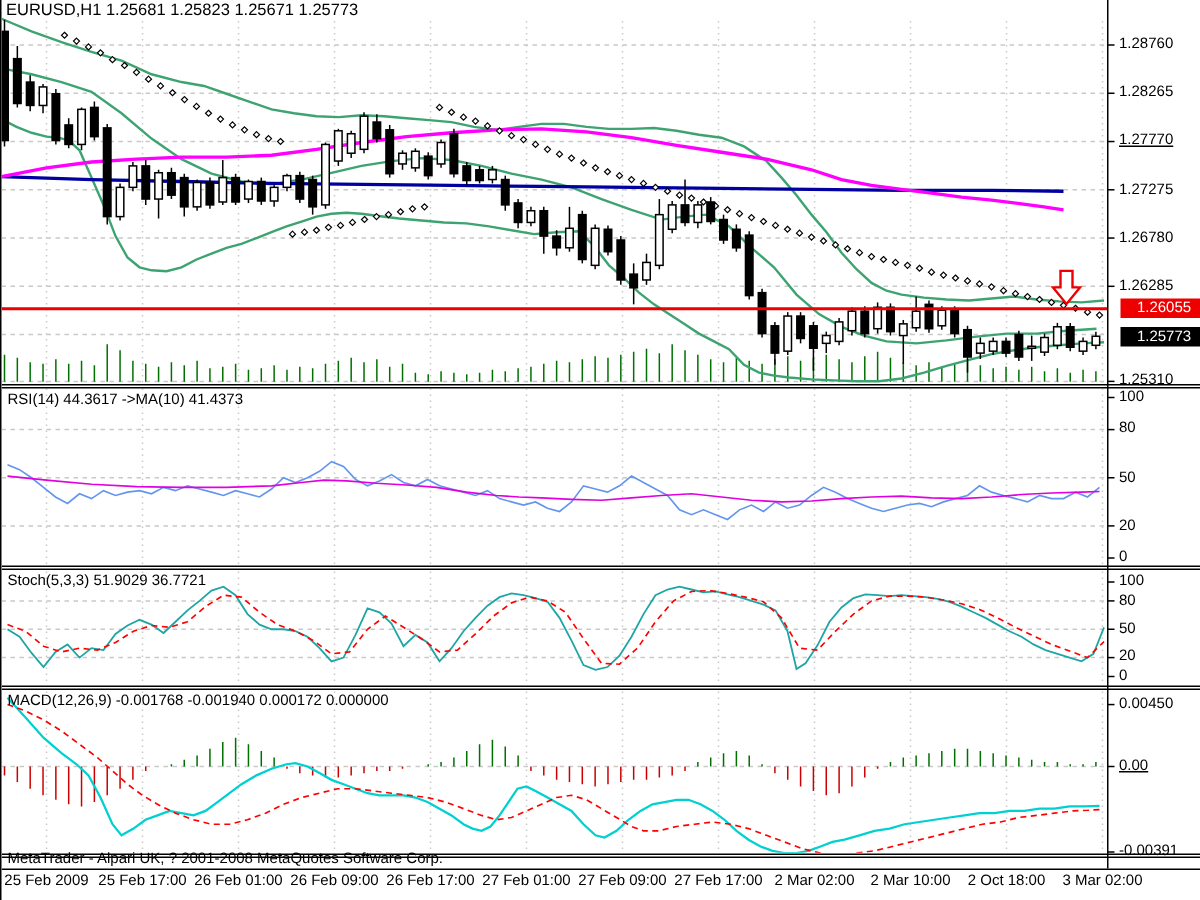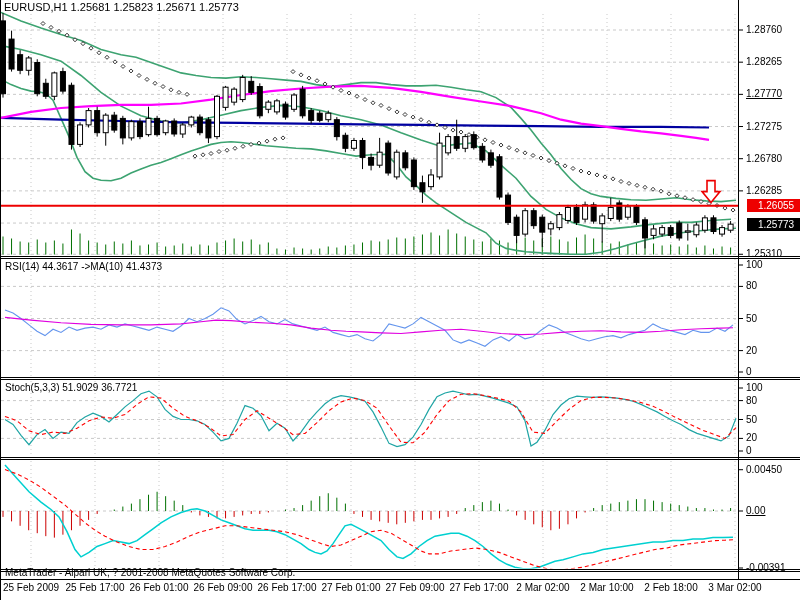--- a/index.html
+++ b/index.html
@@ -585,20 +585,21 @@
       <line x1="737" y1="511" x2="742" y2="511" stroke="#000"></line>
       <line x1="737" y1="568" x2="742" y2="568" stroke="#000"></line>
     </svg>
 
   <div class="lbl title" style="left:3px;top:1px;">EURUSD,H1 1.25681 1.25823 1.25671 1.25773</div>
 
   <div class="lbl" style="left:4px;top:261px;">RSI(14) 44.3617  -&gt;MA(10) 41.4373</div>
 
   <div class="lbl" style="left:4px;top:382px;">Stoch(5,3,3) 51.9029 36.7721</div>
 
+  <div class="lbl" style="left:4px;top:462px;">MACD(12,26,9) -0.001768 -0.001940 0.000172 0.000000</div>
 
   <div class="lbl" style="left:4px;top:567px;">MetaTrader - Alpari UK, ? 2001-2008 MetaQuotes Software Corp.</div>
 
   <div id="scale-col">
       <div class="lbl" style="left: 745px; top: 24px;">1.28760</div>
       <div class="lbl" style="left: 745px; top: 56.175px;">1.28265</div>
       <div class="lbl" style="left: 745px; top: 88.35px; text-decoration: underline;">1.27770</div>
       <div class="lbl" style="left: 745px; top: 120.525px;">1.27275</div>
       <div class="lbl" style="left: 745px; top: 152.7px;">1.26780</div>
       <div class="lbl" style="left: 745px; top: 184.875px;">1.26285</div>
@@ -621,19 +622,19 @@
       <div class="tlabel" style="left: -12px; top: 582px;">25 Feb 2009</div>
       <div class="tlabel" style="left: 52px; top: 582px;">25 Feb 17:00</div>
       <div class="tlabel" style="left: 116px; top: 582px;">26 Feb 01:00</div>
       <div class="tlabel" style="left: 180px; top: 582px;">26 Feb 09:00</div>
       <div class="tlabel" style="left: 244px; top: 582px;">26 Feb 17:00</div>
       <div class="tlabel" style="left: 308px; top: 582px;">27 Feb 01:00</div>
       <div class="tlabel" style="left: 372px; top: 582px;">27 Feb 09:00</div>
       <div class="tlabel" style="left: 436px; top: 582px;">27 Feb 17:00</div>
       <div class="tlabel" style="left: 500px; top: 582px;">2 Mar 02:00</div>
       <div class="tlabel" style="left: 564px; top: 582px;">2 Mar 10:00</div>
-      <div class="tlabel" style="left: 628px; top: 582px;">2 Feb 18:00</div>
+      <div class="tlabel" style="left: 628px; top: 582px;">2 Oct 18:00</div>
       <div class="tlabel" style="left: 692px; top: 582px;">3 Mar 02:00</div>
     </div>
 
   <div class="badge" id="badge-hline" style="top: 199.325px; background: rgb(238, 0, 0);">1.26055</div>
   <div class="badge" id="badge-last" style="top: 217.655px; background: rgb(0, 0, 0);">1.25773</div>
 </div>
 
 </body></html>

